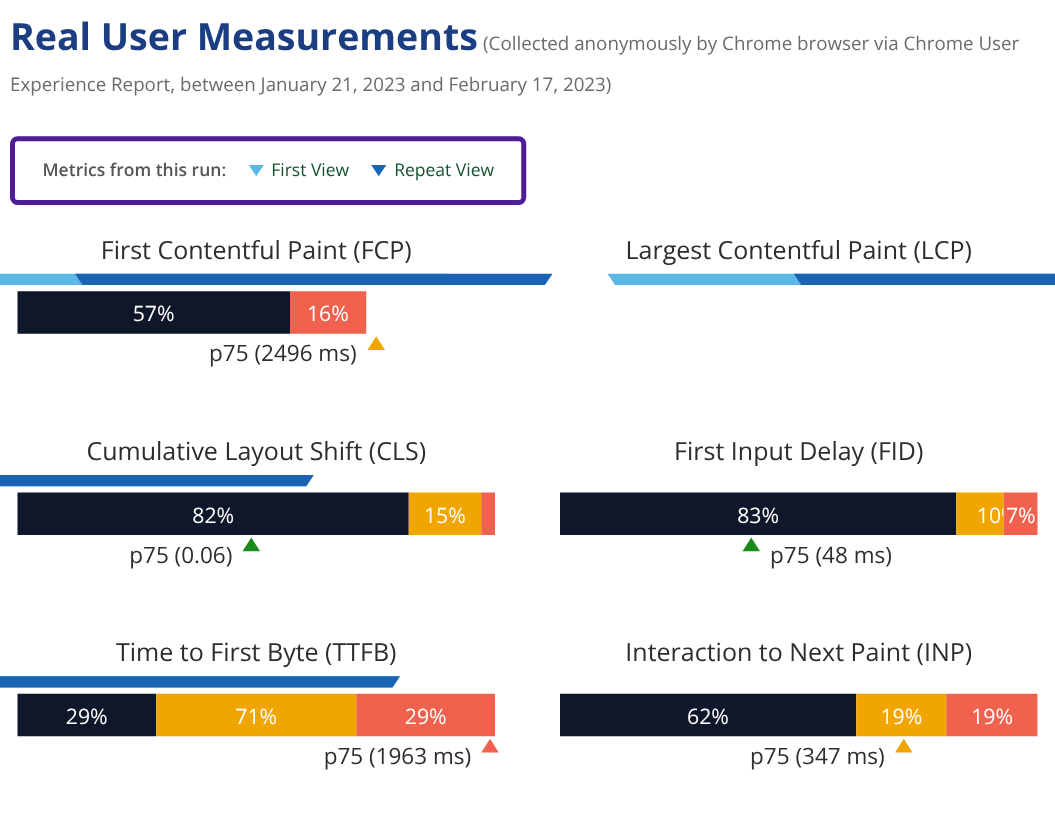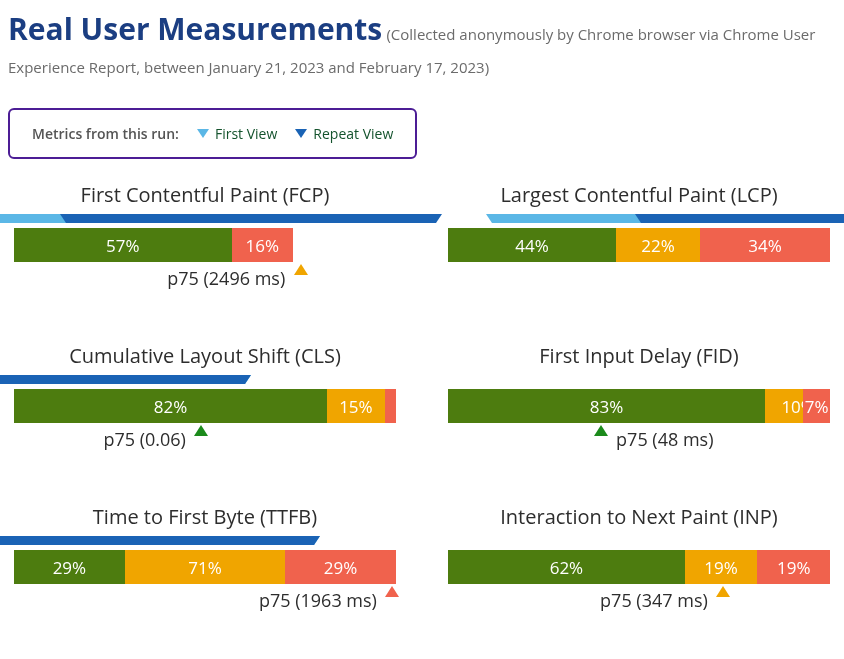--- a/index.html
+++ b/index.html
@@ -20,21 +20,21 @@
   .subtitle {
     font-size: 15px;
     color: #6b6b6b;
     display: inline;
     line-height: 2.2;
   }
   .legend-box {
     display: inline-flex;
     align-items: center;
     gap: 18px;
-    border: 2px solid #4c1d95;
+    border: 4px solid #4c1d95;
     border-radius: 6px;
     padding: 14px 22px;
     font-size: 14px;
     color: #555;
     margin-bottom: 22px;
   }
   .legend-box .legend-label { font-weight: 600; color: #555; }
   .legend-item { display: inline-flex; align-items: center; gap: 6px; color: #14532d; }
   .tri-down {
     width: 0; height: 0;
@@ -91,21 +91,21 @@
     font-weight: 400;
     color: #fff;
   }
   .seg {
     display: flex;
     align-items: center;
     justify-content: center;
     overflow: hidden;
     white-space: nowrap;
   }
-  .seg.good  { background: #4d7c0f; }
+  .seg.good  { background: #0f172a; }
   .seg.mid   { background: #f0a500; }
   .seg.bad   { background: #f0624d; }
   .p75-row {
     position: relative;
     height: 26px;
     margin-top: 2px;
   }
   .p75-tri {
     position: absolute;
     top: 0;
@@ -156,25 +156,20 @@
         <span class="tri-up orange p75-tri" style="left: 75%;"></span>
         <span class="p75-text" style="right: 29%;">p75 (2496 ms)</span>
       </div>
     </div>
     <div class="metric">
       <div class="metric-title">Largest Contentful Paint (LCP)</div>
       <div class="marker-row">
         <span class="tri-down light" style="left: 60%;"></span>
         <span class="tri-down dark" style="left: 99%;"></span>
       </div>
-      <div class="bar-row">
-        <div class="seg good" style="width: 44%;">44%</div>
-        <div class="seg mid" style="width: 22%;">22%</div>
-        <div class="seg bad" style="width: 34%;">34%</div>
-      </div>
     </div>
     <div class="metric">
       <div class="metric-title">Cumulative Layout Shift (CLS)</div>
       <div class="marker-row">
         <span class="tri-down light" style="left: 12%;"></span>
         <span class="tri-down dark" style="left: 12%;"></span>
       </div>
       <div class="bar-row">
         <div class="seg good" style="width: 82%;">82%</div>
         <div class="seg mid" style="width: 15%; text-align: center;">15%</div>

